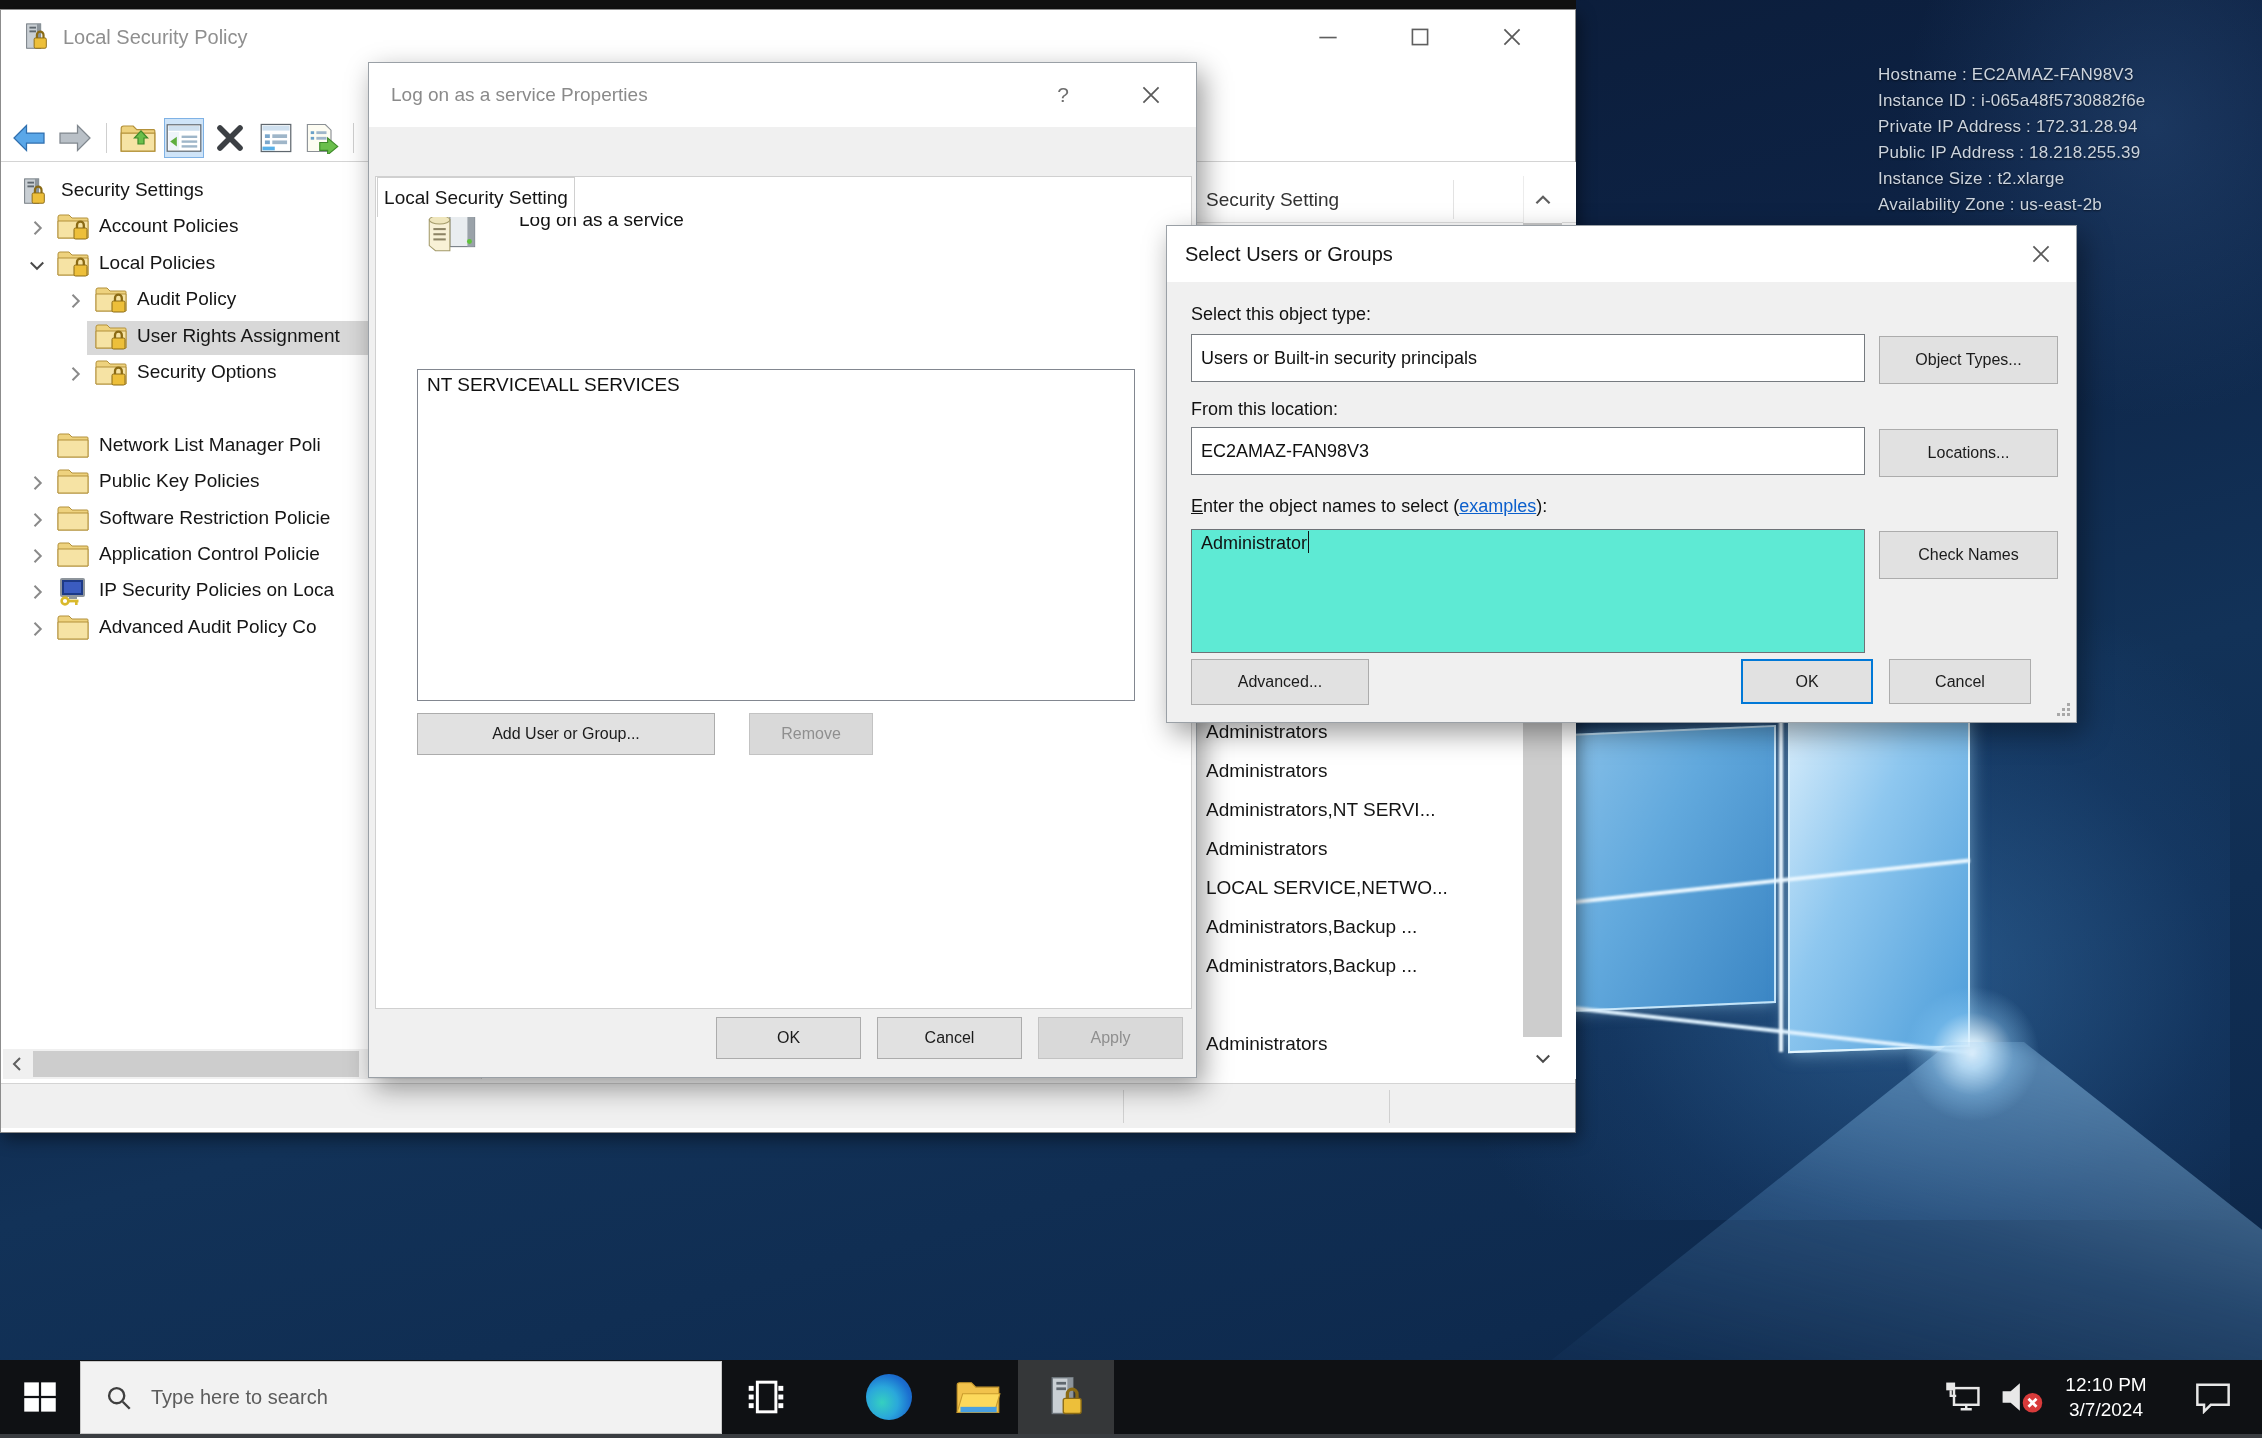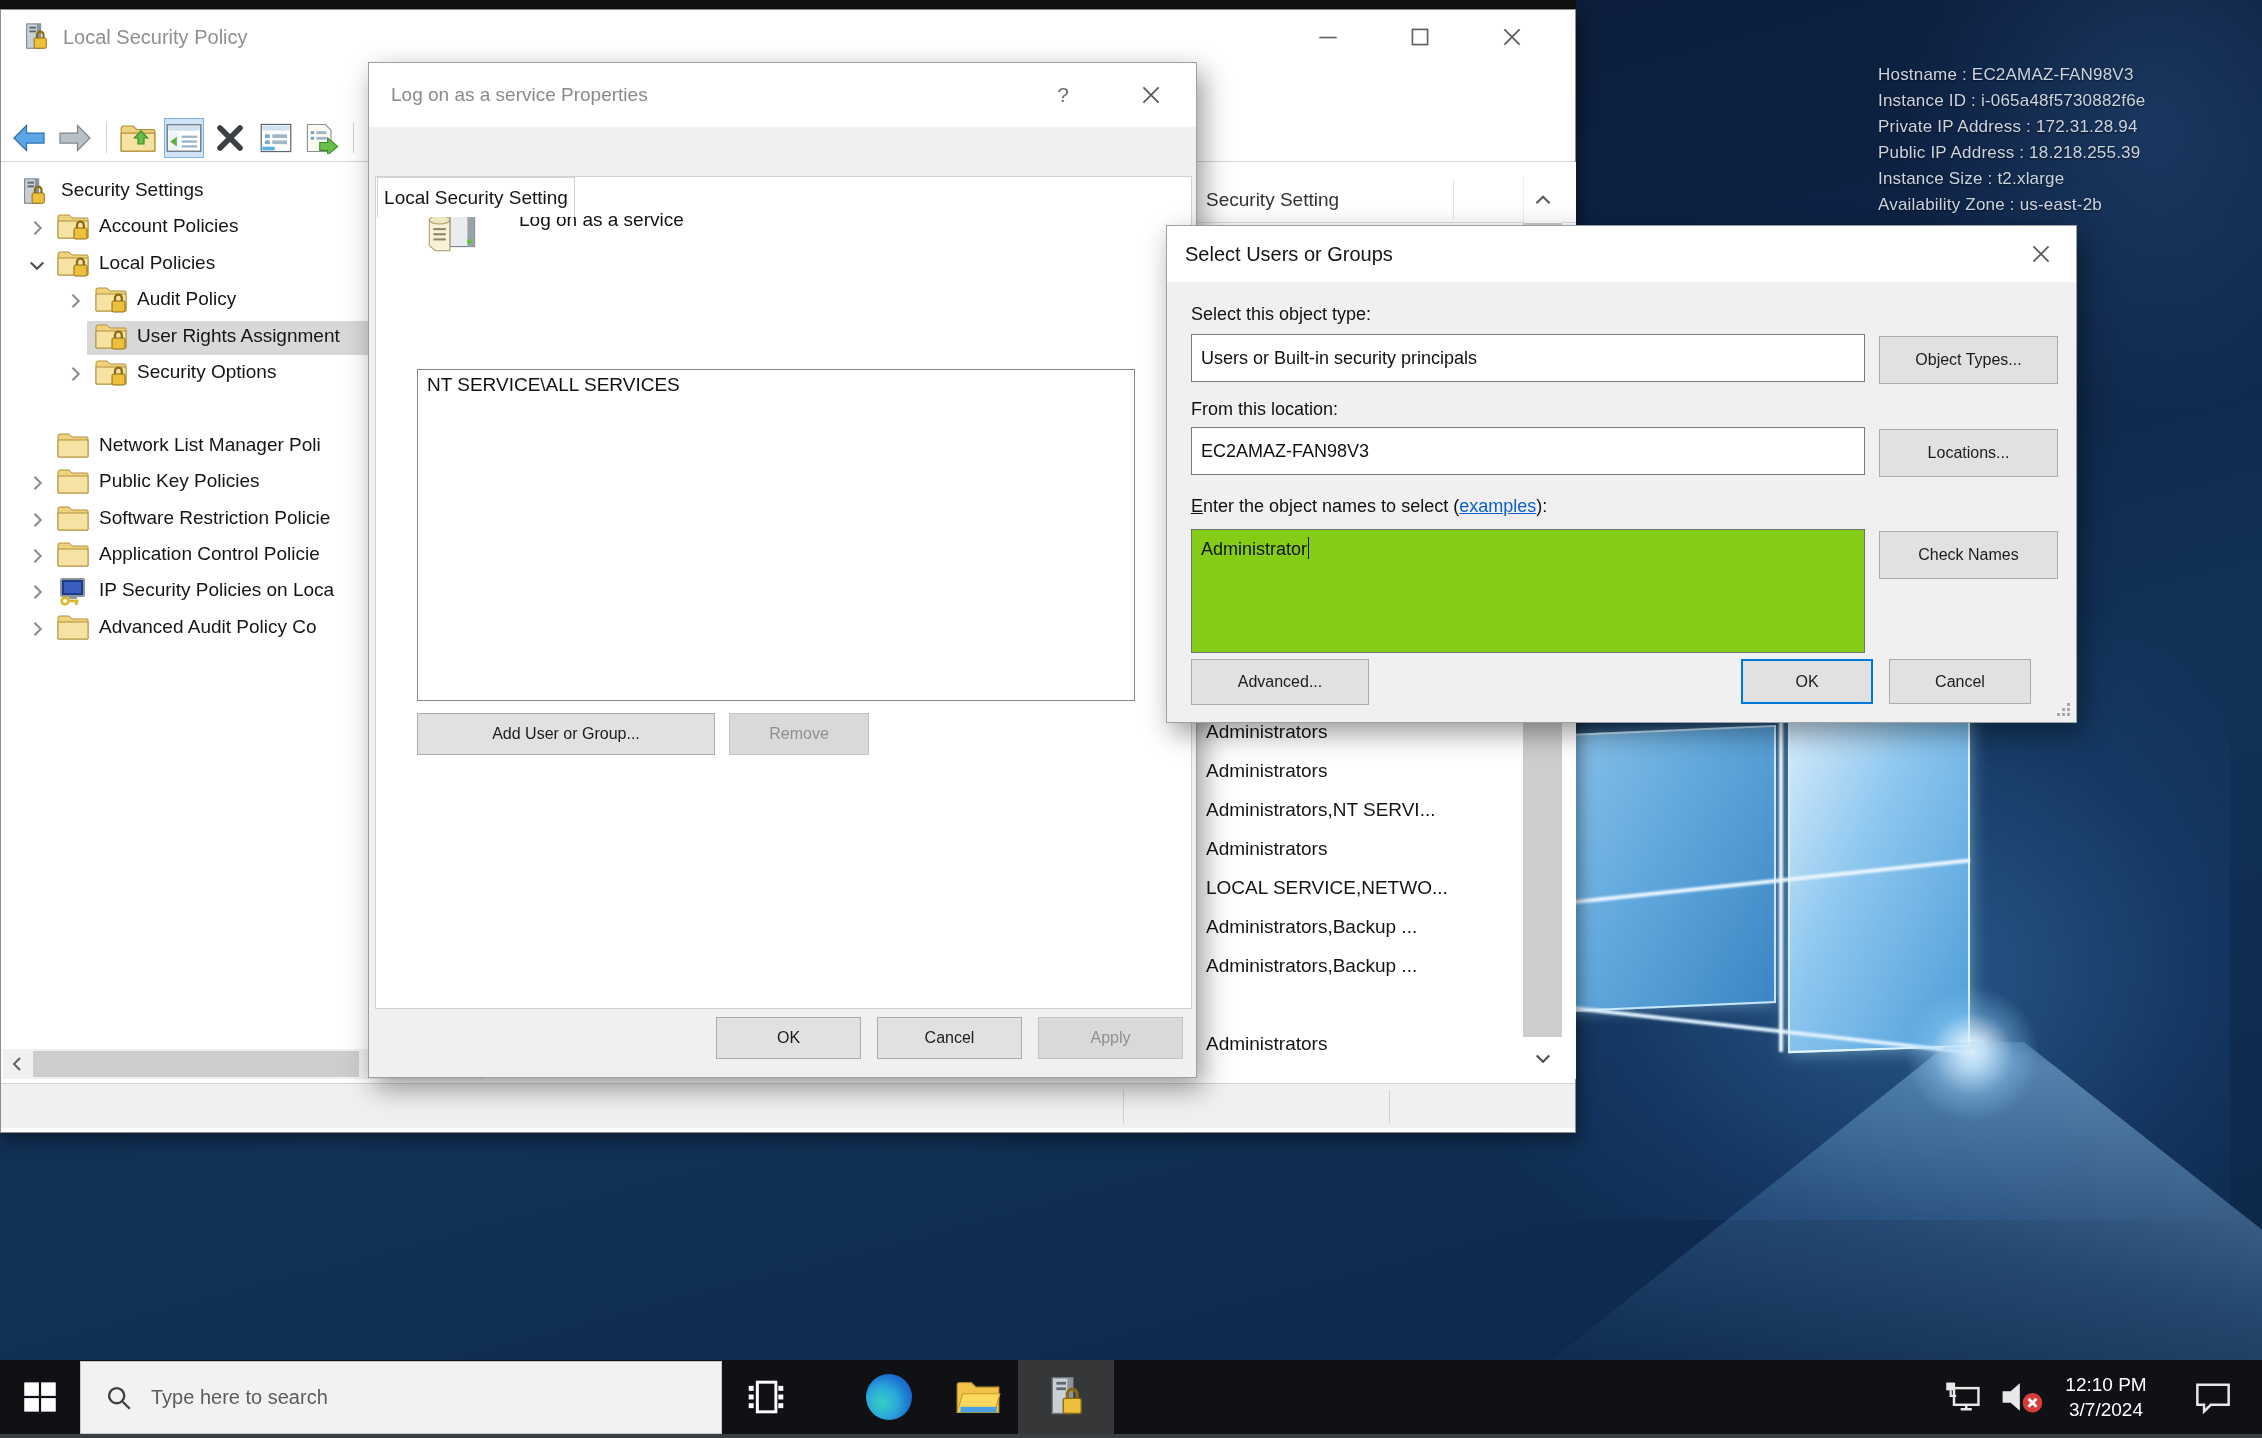--- a/index.html
+++ b/index.html
@@ -91,21 +91,21 @@
   
   #seldlg{left:1166px;top:225px;width:911px;height:498px;}
   #seldlg .dlg-title{height:56px;}
   #seldlg .sd-ttl{position:absolute;left:18px;top:0;height:56px;line-height:56px;font-size:20px;color:#141414;}
   #seldlg .sd-close{position:absolute;left:852px;top:10px;width:44px;height:36px;display:flex;align-items:center;justify-content:center;}
   .grip{position:absolute;right:5px;bottom:5px;width:14px;height:14px;}
   .grip::before{content:"";position:absolute;right:1px;bottom:1px;width:3px;height:3px;background:#a8a8a8;box-shadow:-5px 0 0 #a8a8a8,-10px 0 0 #a8a8a8,0 -5px 0 #a8a8a8,-5px -5px 0 #a8a8a8,0 -10px 0 #a8a8a8;}
   .link{color:#0b5fcc;text-decoration:underline;}
   .ul{text-decoration:underline;}
   .caret{display:inline-block;width:1px;height:22px;background:#111;margin-left:1px;vertical-align:-4px;}
-  #names-box{position:absolute;left:24px;top:303px;width:674px;height:124px;background:#84cc16;border:1px solid #6e7277;padding:7px 9px;font-size:18px;color:#111;}
+  #names-box{position:absolute;left:24px;top:303px;width:674px;height:124px;background:#5eead4;border:1px solid #6e7277;padding:1px 9px;font-size:18px;color:#111;}
 
   
   #taskbar{position:absolute;left:0;top:1360px;width:2262px;height:78px;background:#0f1114;}
   #taskbar .bottom-strip{position:absolute;left:0;top:74px;width:100%;height:4px;background:#3a3d41;}
   .tb-app{position:absolute;top:0;height:74px;display:flex;align-items:center;justify-content:center;}
   .tb-app.active-app{background:rgba(255,255,255,.16);}
   #search-box{position:absolute;left:80px;top:1px;width:642px;height:73px;background:#f2f2f2;display:flex;align-items:center;border:1px solid #c9c9c9;}
   #search-box input{border:none;outline:none;background:transparent;font-family:"Liberation Sans",sans-serif;font-size:20px;color:#444;width:480px;}
   #search-box input::placeholder{color:#5c5c5c;opacity:1;}
   #search-box .mag{margin:0 18px 0 24px;}
@@ -475,21 +475,21 @@
         <rect x="12" y="34" width="12" height="2" fill="#8d8465"></rect>
         <rect x="12" y="39" width="12" height="2" fill="#8d8465"></rect>
         <rect x="12" y="44" width="12" height="2" fill="#8d8465"></rect>
       </svg>
     </span>
   <span class="pol-name">Log on as a service</span>
   <div class="members">
     <div class="member">NT SERVICE\ALL SERVICES</div>
   </div>
   <button class="btn" style="left:48px;top:650px;width:298px;height:42px">Add User or Group...</button>
-  <button class="btn disabled" style="left:360px;top:650px;width:140px;height:42px">Remove</button>
+  <button class="btn disabled" style="left:380px;top:650px;width:124px;height:42px">Remove</button>
   <button class="btn" style="left:347px;top:954px;width:145px;height:42px">OK</button>
   <button class="btn" style="left:508px;top:954px;width:145px;height:42px">Cancel</button>
   <button class="btn disabled" style="left:669px;top:954px;width:145px;height:42px">Apply</button>
 </div>
 
 <div id="seldlg" class="dlg">
   <div class="dlg-title">
     <span class="sd-ttl">Select Users or Groups</span>
     <span class="sd-close">
         <span class="icw">

